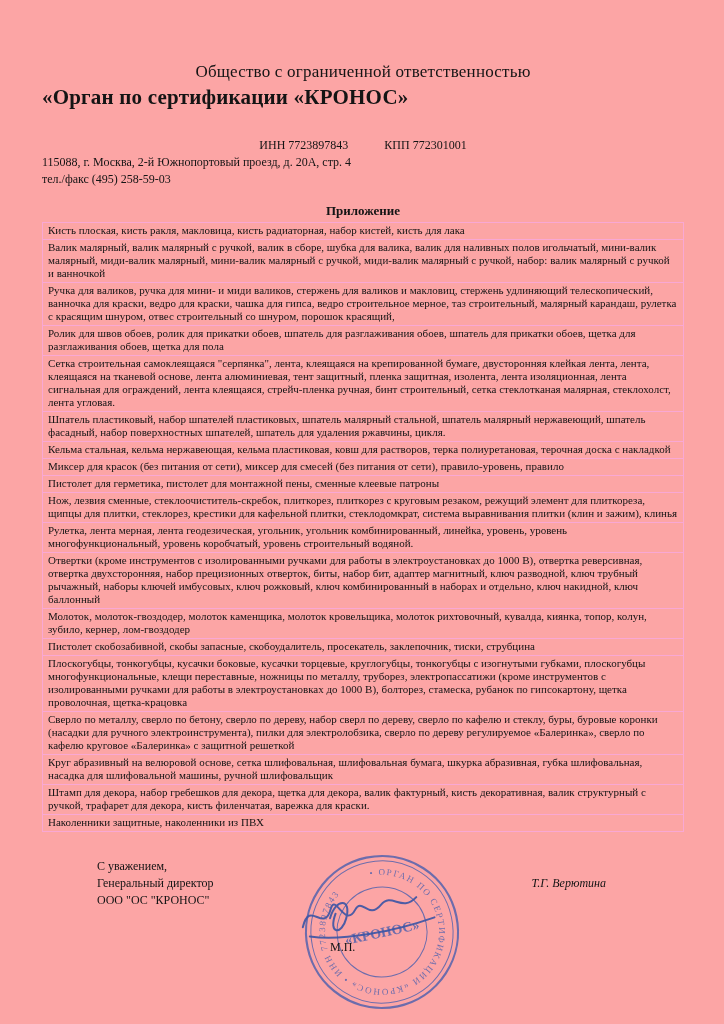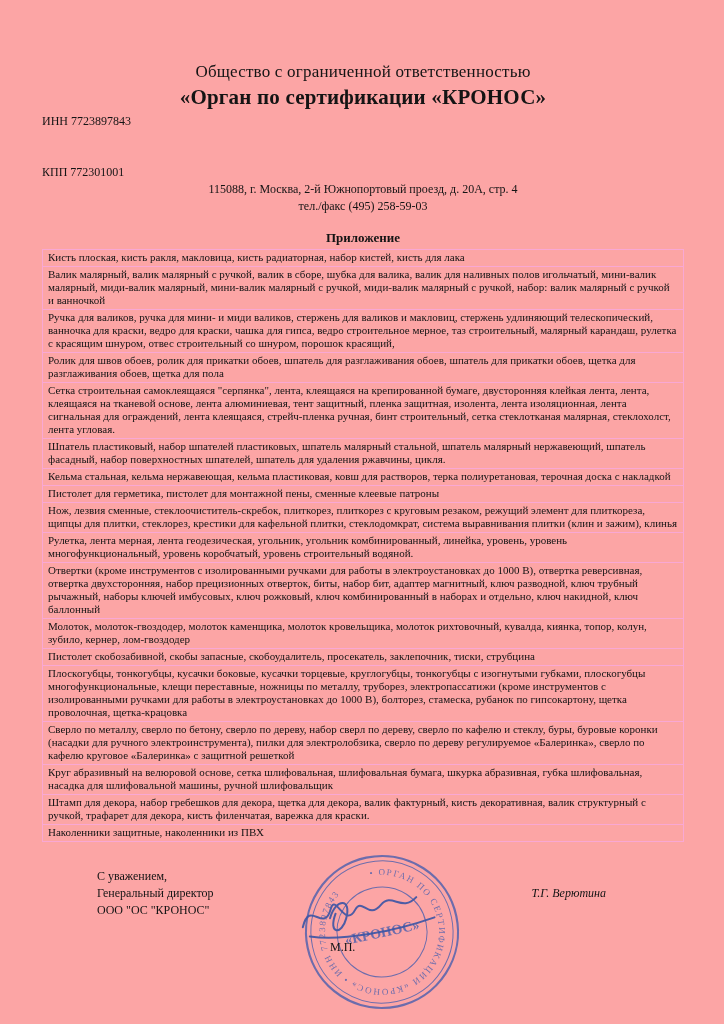--- a/index.html
+++ b/index.html
@@ -3,23 +3,23 @@
 <meta charset="utf-8">
 <style>
   * { margin:0; padding:0; box-sizing:border-box; }
   html,body { background:#ffffff; }
   body { font-family:"Liberation Serif", serif; color:#141414; }
   .page { position:relative; width:724px; height:1024px; background:#fca5a5; margin:0 auto; overflow:hidden; }
   .content { position:absolute; left:42px; right:40px; top:62px; }
 
   
   .org-type   { text-align:center; font-size:17px; letter-spacing:.2px; }
-  .org-name   { text-align:center; font-size:21px; font-weight:bold; margin-top:3px; letter-spacing:.2px; }
-  .inn-kpp    { display:flex; justify-content:center; gap:36px; font-size:12px; margin-top:4px;flex-direction:column; }
-  .addr       { text-align:center; font-size:12px; margin-top:2px; }
+  .org-name   { font-size:21px; font-weight:bold; margin-top:3px; letter-spacing:.2px; }
+  .inn-kpp    { display:flex; justify-content:center; gap:36px; font-size:12px; margin-top:28px; }
+  .addr       { font-size:12px; margin-top:2px; }
   .appendix   { text-align:center; font-size:13px; font-weight:bold; margin-top:16px; margin-bottom:3px; }
 
   
   .table { width:100%; }
   .trow  { border:1px solid #f9a8d4; font-size:11px; line-height:13px; padding:1px 5px 2px 5px; text-align:left; }
   .trow + .trow { margin-top:-1px; }
 
   
   .footer { display:flex; margin-top:26px; font-size:12px; line-height:17px; position:relative; }
   .f-left  { padding-left:55px; }
@@ -48,20 +48,21 @@
     </div>
 
     <div class="table">
         <div class="trow">Кисть плоская, кисть ракля, макловица, кисть радиаторная, набор кистей, кисть для лака</div>
         <div class="trow">Валик малярный, валик малярный с ручкой, валик в сборе, шубка для валика, валик для наливных полов игольчатый, мини-валик малярный, миди-валик малярный, мини-валик малярный с ручкой, миди-валик малярный с ручкой, набор: валик малярный с ручкой и ванночкой</div>
         <div class="trow">Ручка для валиков, ручка для мини- и миди валиков, стержень для валиков и макловиц, стержень удлиняющий телескопический, ванночка для краски, ведро для краски, чашка для гипса, ведро строительное мерное, таз строительный, малярный карандаш, рулетка с красящим шнуром, отвес строительный со шнуром, порошок красящий,</div>
         <div class="trow">Ролик для швов обоев, ролик для прикатки обоев, шпатель для разглаживания обоев, шпатель для прикатки обоев, щетка для разглаживания обоев, щетка для пола</div>
         <div class="trow">Сетка строительная самоклеящаяся "серпянка", лента, клеящаяся на крепированной бумаге, двусторонняя клейкая лента, лента, клеящаяся на тканевой основе, лента алюминиевая, тент защитный, пленка защитная, изолента, лента изоляционная, лента сигнальная для ограждений, лента клеящаяся, стрейч-пленка ручная, бинт строительный, сетка стеклотканая малярная, стеклохолст, лента угловая.</div>
         <div class="trow">Шпатель пластиковый, набор шпателей пластиковых, шпатель малярный стальной, шпатель малярный нержавеющий, шпатель фасадный, набор поверхностных шпателей, шпатель для удаления ржавчины, цикля.</div>
         <div class="trow">Кельма стальная, кельма нержавеющая, кельма пластиковая, ковш для растворов, терка полиуретановая, терочная доска с накладкой</div>
+        <div class="trow">Миксер для красок (без питания от сети), миксер для смесей (без питания от сети), правило-уровень, правило</div>
         <div class="trow">Пистолет для герметика, пистолет для монтажной пены, сменные клеевые патроны</div>
         <div class="trow">Нож, лезвия сменные, стеклоочиститель-скребок, плиткорез, плиткорез с круговым резаком, режущий элемент для плиткореза, щипцы для плитки, стеклорез, крестики для кафельной плитки, стеклодомкрат, система выравнивания плитки (клин и зажим), клинья</div>
         <div class="trow">Рулетка, лента мерная, лента геодезическая, угольник, угольник комбинированный, линейка, уровень, уровень многофункциональный, уровень коробчатый, уровень строительный водяной.</div>
         <div class="trow">Отвертки (кроме инструментов с изолированными ручками для работы в электроустановках до 1000 В), отвертка реверсивная, отвертка двухсторонняя, набор прецизионных отверток, биты, набор бит, адаптер магнитный, ключ разводной, ключ трубный рычажный, наборы ключей имбусовых, ключ рожковый, ключ комбинированный в наборах и отдельно, ключ накидной, ключ баллонный</div>
         <div class="trow">Молоток, молоток-гвоздодер, молоток каменщика, молоток кровельщика, молоток рихтовочный, кувалда, киянка, топор, колун, зубило, кернер, лом-гвоздодер</div>
         <div class="trow">Пистолет скобозабивной, скобы запасные, скобоудалитель, просекатель, заклепочник, тиски, струбцина</div>
         <div class="trow">Плоскогубцы, тонкогубцы, кусачки боковые, кусачки торцевые, круглогубцы, тонкогубцы с изогнутыми губками, плоскогубцы многофункциональные, клещи переставные, ножницы по металлу, труборез, электропассатижи (кроме инструментов с изолированными ручками для работы в электроустановках до 1000 В), болторез, стамеска, рубанок по гипсокартону, щетка проволочная, щетка-крацовка</div>
         <div class="trow">Сверло по металлу, сверло по бетону, сверло по дереву, набор сверл по дереву, сверло по кафелю и стеклу, буры, буровые коронки (насадки для ручного электроинструмента), пилки для электролобзика, сверло по дереву регулируемое «Балеринка», сверло по кафелю круговое «Балеринка» с защитной решеткой</div>
         <div class="trow">Круг абразивный на велюровой основе, сетка шлифовальная, шлифовальная бумага, шкурка абразивная, губка шлифовальная, насадка для шлифовальной машины, ручной шлифовальщик</div>
         <div class="trow">Штамп для декора, набор гребешков для декора, щетка для декора, валик фактурный, кисть декоративная, валик структурный с ручкой, трафарет для декора, кисть филенчатая, варежка для краски.</div>

